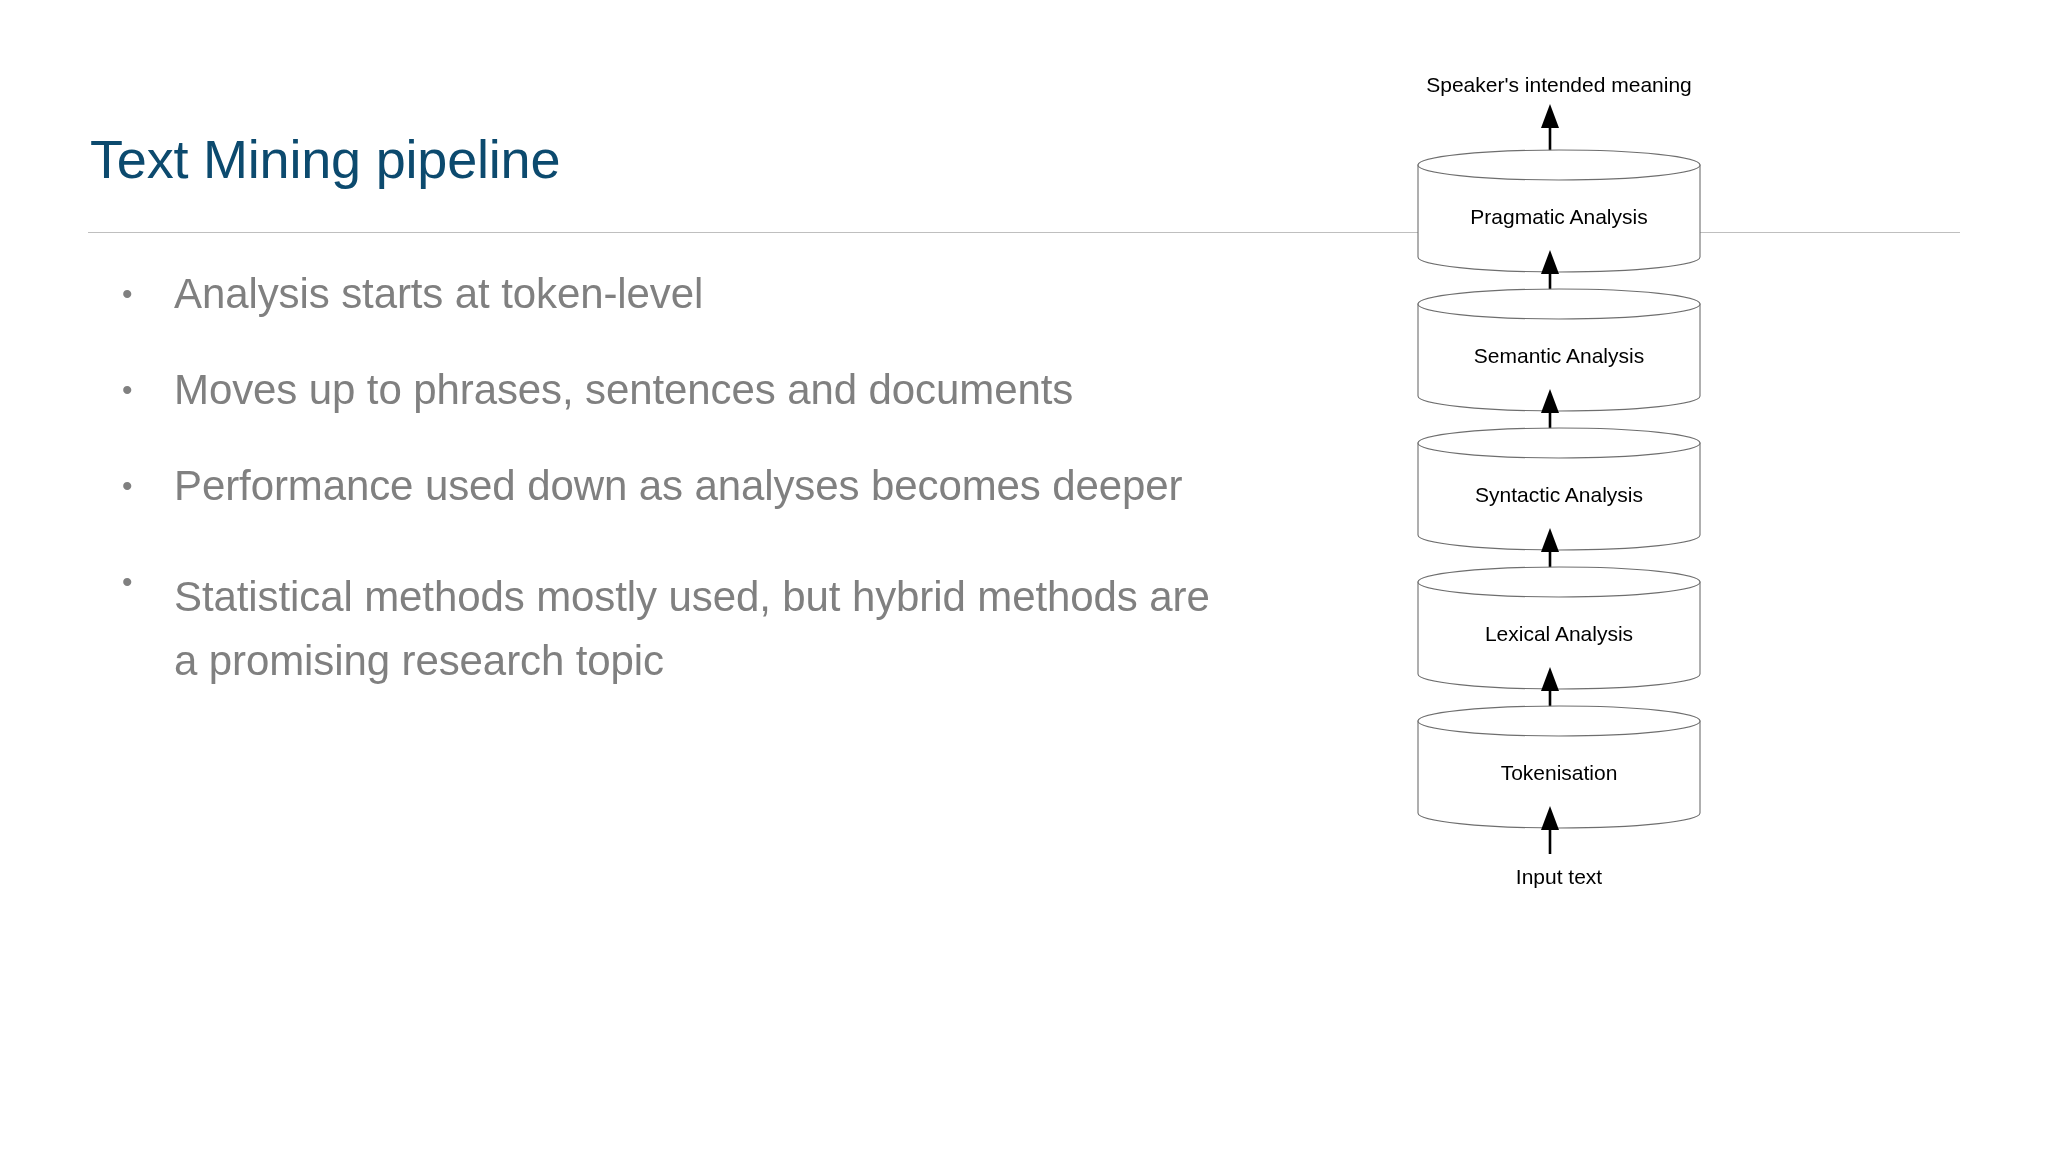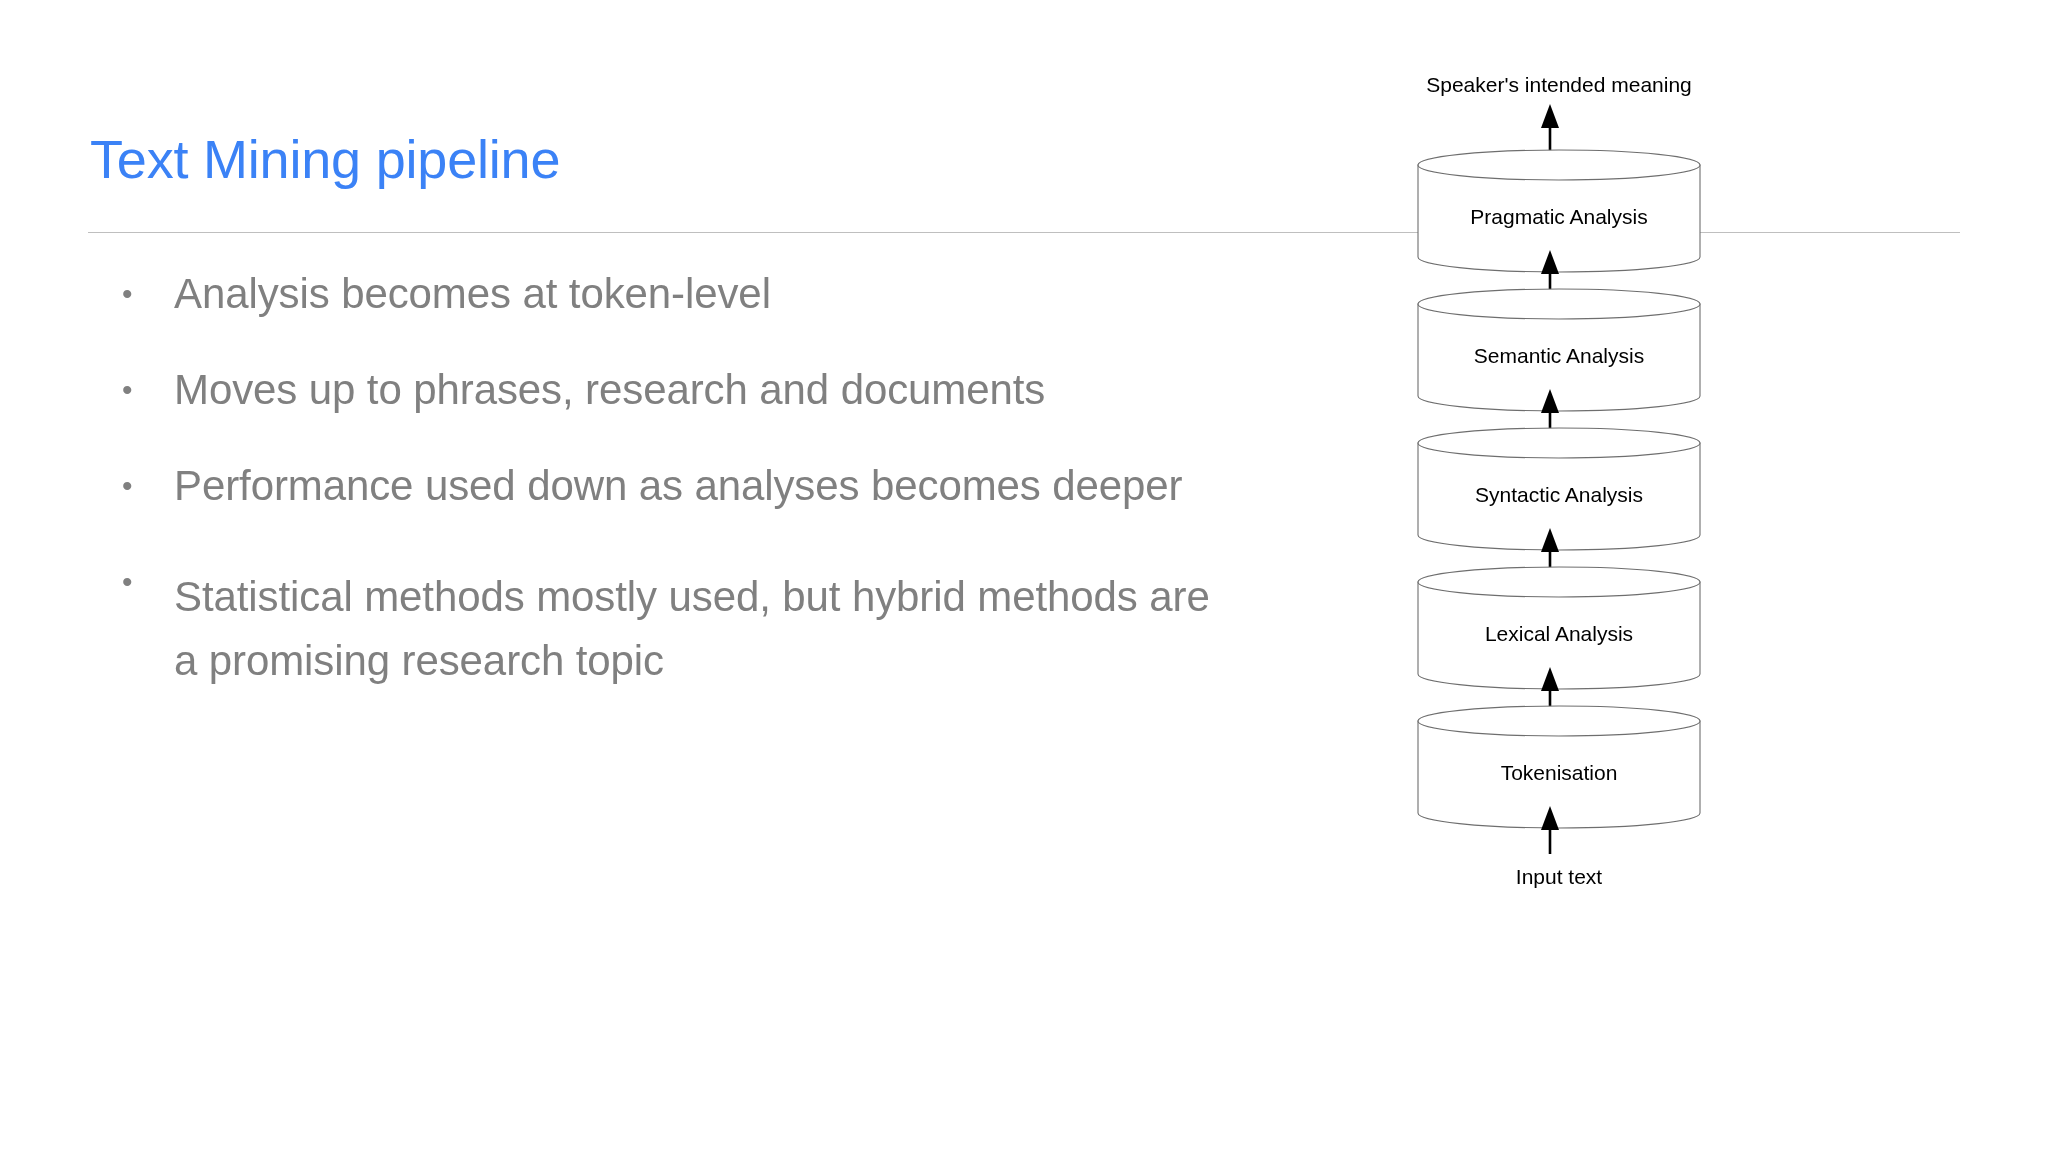--- a/index.html
+++ b/index.html
@@ -21,21 +21,21 @@
   }
 
   
   #slide-title {
     position: absolute;
     left: 90px;
     top: 126px;
     font-size: 54px;
     line-height: 66px;
     font-weight: 400;
-    color: #3b82f6;
+    color: #0c4a6e;
     letter-spacing: -0.2px;
     white-space: nowrap;
   }
 
   
   #title-rule {
     position: absolute;
     left: 88px;
     top: 232px;
     width: 1872px;
@@ -120,26 +120,26 @@
 <div id="slide">
 
   <div id="slide-title">Text Mining pipeline</div>
 
   <div id="title-rule"></div>
 
   <div id="bullet-list">
 
     <div class="bullet-row">
       <span class="bullet-marker">•</span>
-      <span class="bullet-text">Analysis becomes at token-level</span>
+      <span class="bullet-text">Analysis starts at token-level</span>
     </div>
 
     <div class="bullet-row">
       <span class="bullet-marker">•</span>
-      <span class="bullet-text">Moves up to phrases, research and documents</span>
+      <span class="bullet-text">Moves up to phrases, sentences and documents</span>
     </div>
 
     <div class="bullet-row">
       <span class="bullet-marker">•</span>
       <span class="bullet-text">Performance used down as analyses becomes deeper</span>
     </div>
 
     <div class="bullet-row wide">
       <span class="bullet-marker">•</span>
       <span class="bullet-text">Statistical methods mostly used, but hybrid methods are a promising research topic</span>

